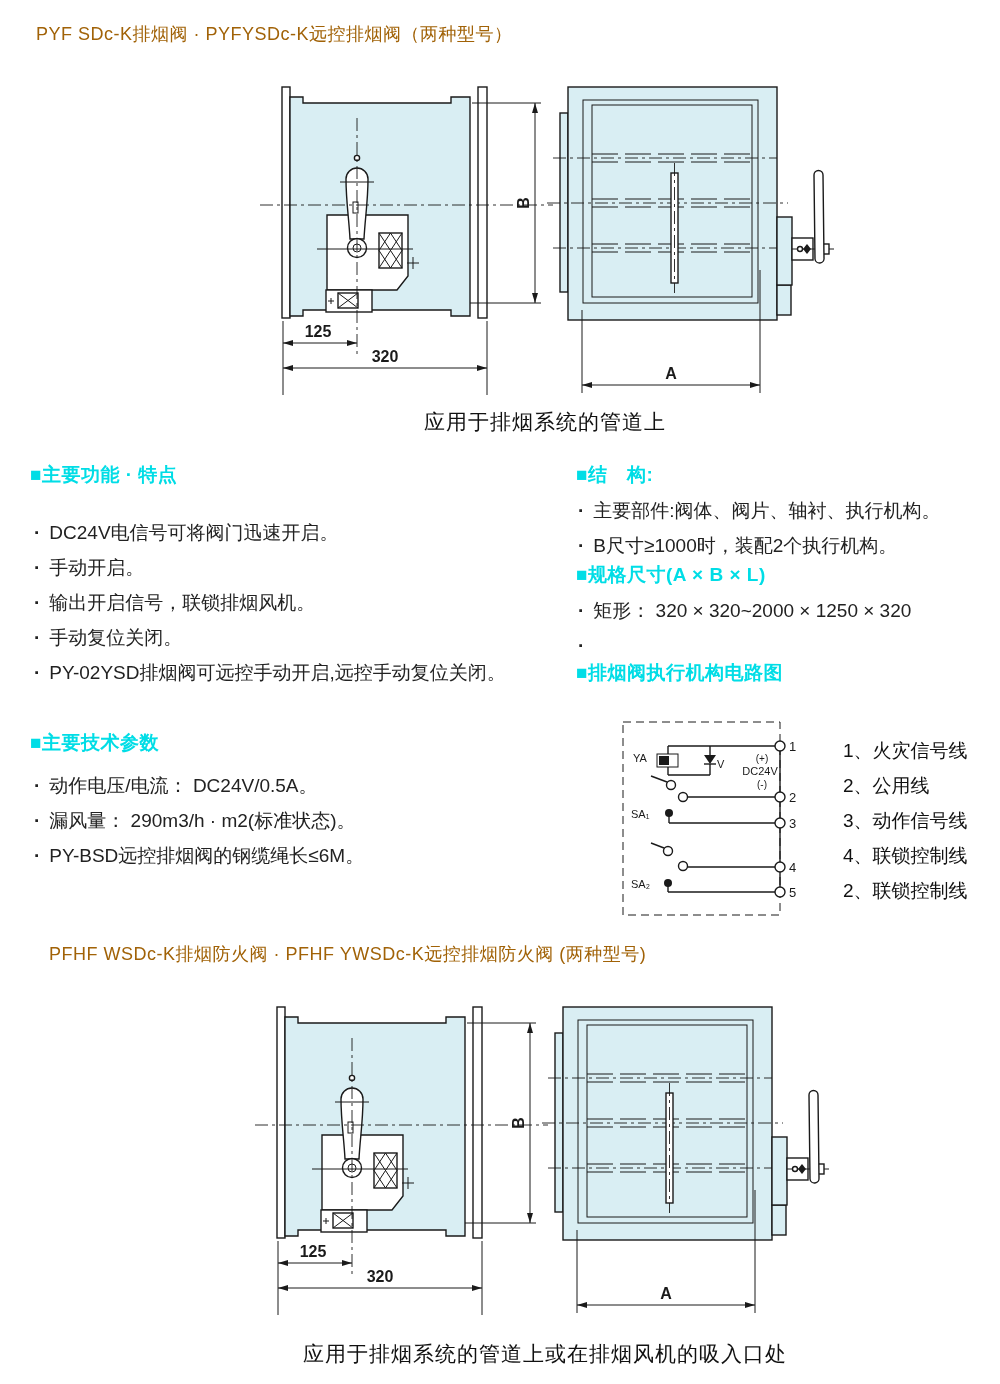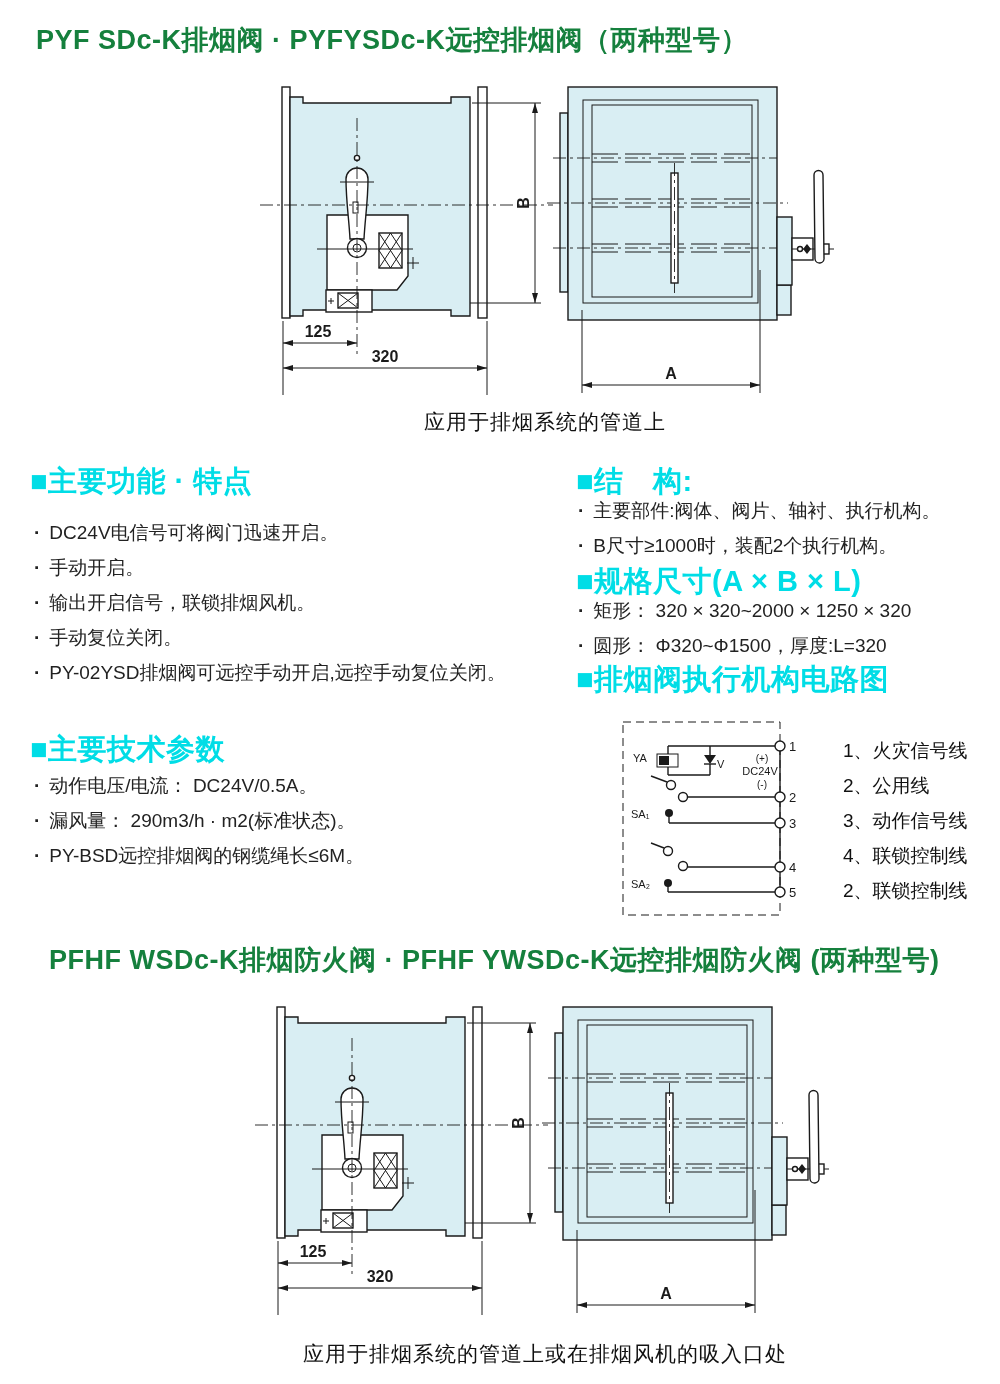--- a/index.html
+++ b/index.html
@@ -1,22 +1,22 @@
 <!DOCTYPE html>
 <html><head>
 <meta charset="utf-8">
 <style>
   html,body{margin:0;padding:0;}
   body{
     width:1000px;height:1384px;position:relative;background:#ffffff;
     font-family:"Liberation Sans","DejaVu Sans",sans-serif;color:#1a1a1a;overflow:hidden;
   }
   .abs{position:absolute;}
-  .title{color:#15803d;font-weight:bold;font-size:27px;letter-spacing:0.5px;white-space:nowrap;}
-  .sechead{color:#00dde6;font-weight:bold;font-size:29px;letter-spacing:0.5px;white-space:nowrap;}
+  .title{color:#a16207;font-weight:normal;font-size:18px;letter-spacing:0.5px;white-space:nowrap;}
+  .sechead{color:#00dde6;font-weight:bold;font-size:19px;letter-spacing:0.5px;white-space:nowrap;}
   .caption{font-size:21px;color:#111;text-align:center;letter-spacing:1px;}
   .items{font-size:19px;color:#222;}
   .items .row{height:35px;line-height:35px;white-space:nowrap;display:flex;align-items:center;}
   .items .dot{margin-right:9px;font-weight:bold;}
   .legend{font-size:19px;color:#111;}
   .legend .row{height:35px;line-height:35px;white-space:nowrap;}
   svg{position:absolute;}
   svg text{font-family:"Liberation Sans","DejaVu Sans",sans-serif;fill:#1a1a1a;}
   .ln{stroke:#1a1a1a;stroke-width:1.4;fill:none;}
   .thin{stroke:#1a1a1a;stroke-width:1;fill:none;}
@@ -158,21 +158,20 @@
     </div>
 </div>
 <div class="abs sechead" style="left:576px;top:562px;">■规格尺寸(A × B × L)</div>
 <div class="abs items" style="left:578px;top:593px;">
   <div class="row">
       <span class="dot">·</span>
       <span>矩形： 320 × 320~2000 × 1250 × 320</span>
     </div>
   <div class="row">
       <span class="dot">·</span>
-      <span>圆形： Φ320~Φ1500，厚度:L=320</span>
     </div>
 </div>
 <div class="abs sechead" style="left:576px;top:660px;">■排烟阀执行机构电路图</div>
 
 <div class="abs sechead" style="left:30px;top:730px;">■主要技术参数</div>
 <div class="abs items" style="left:34px;top:768px;">
   <div class="row">
       <span class="dot">·</span>
       <span>动作电压/电流： DC24V/0.5A。</span>
     </div>

